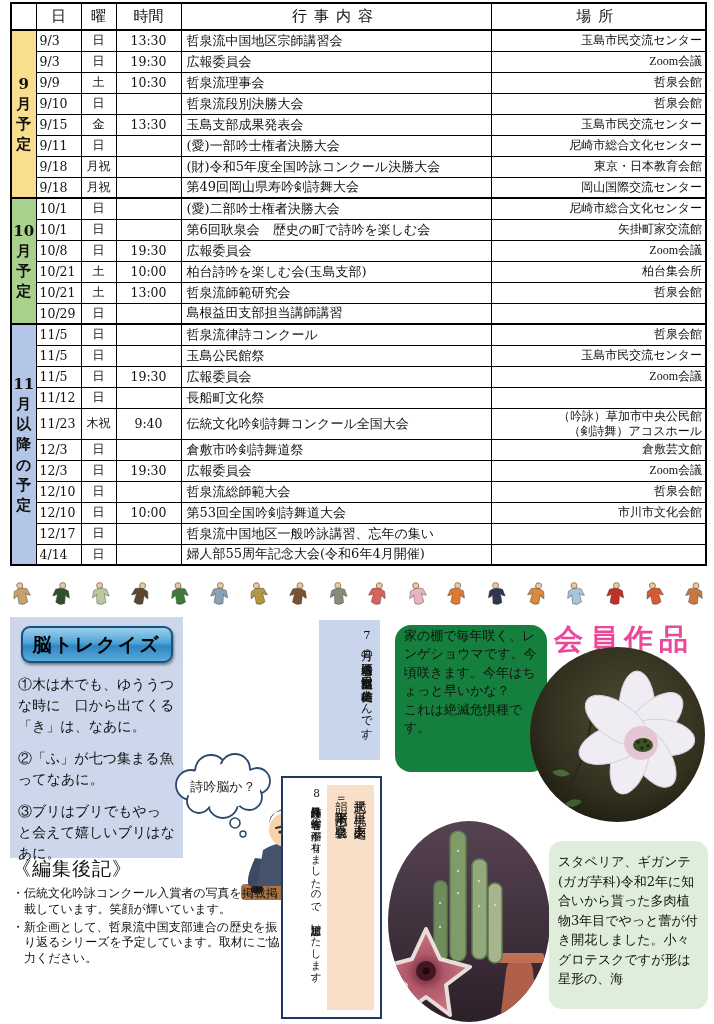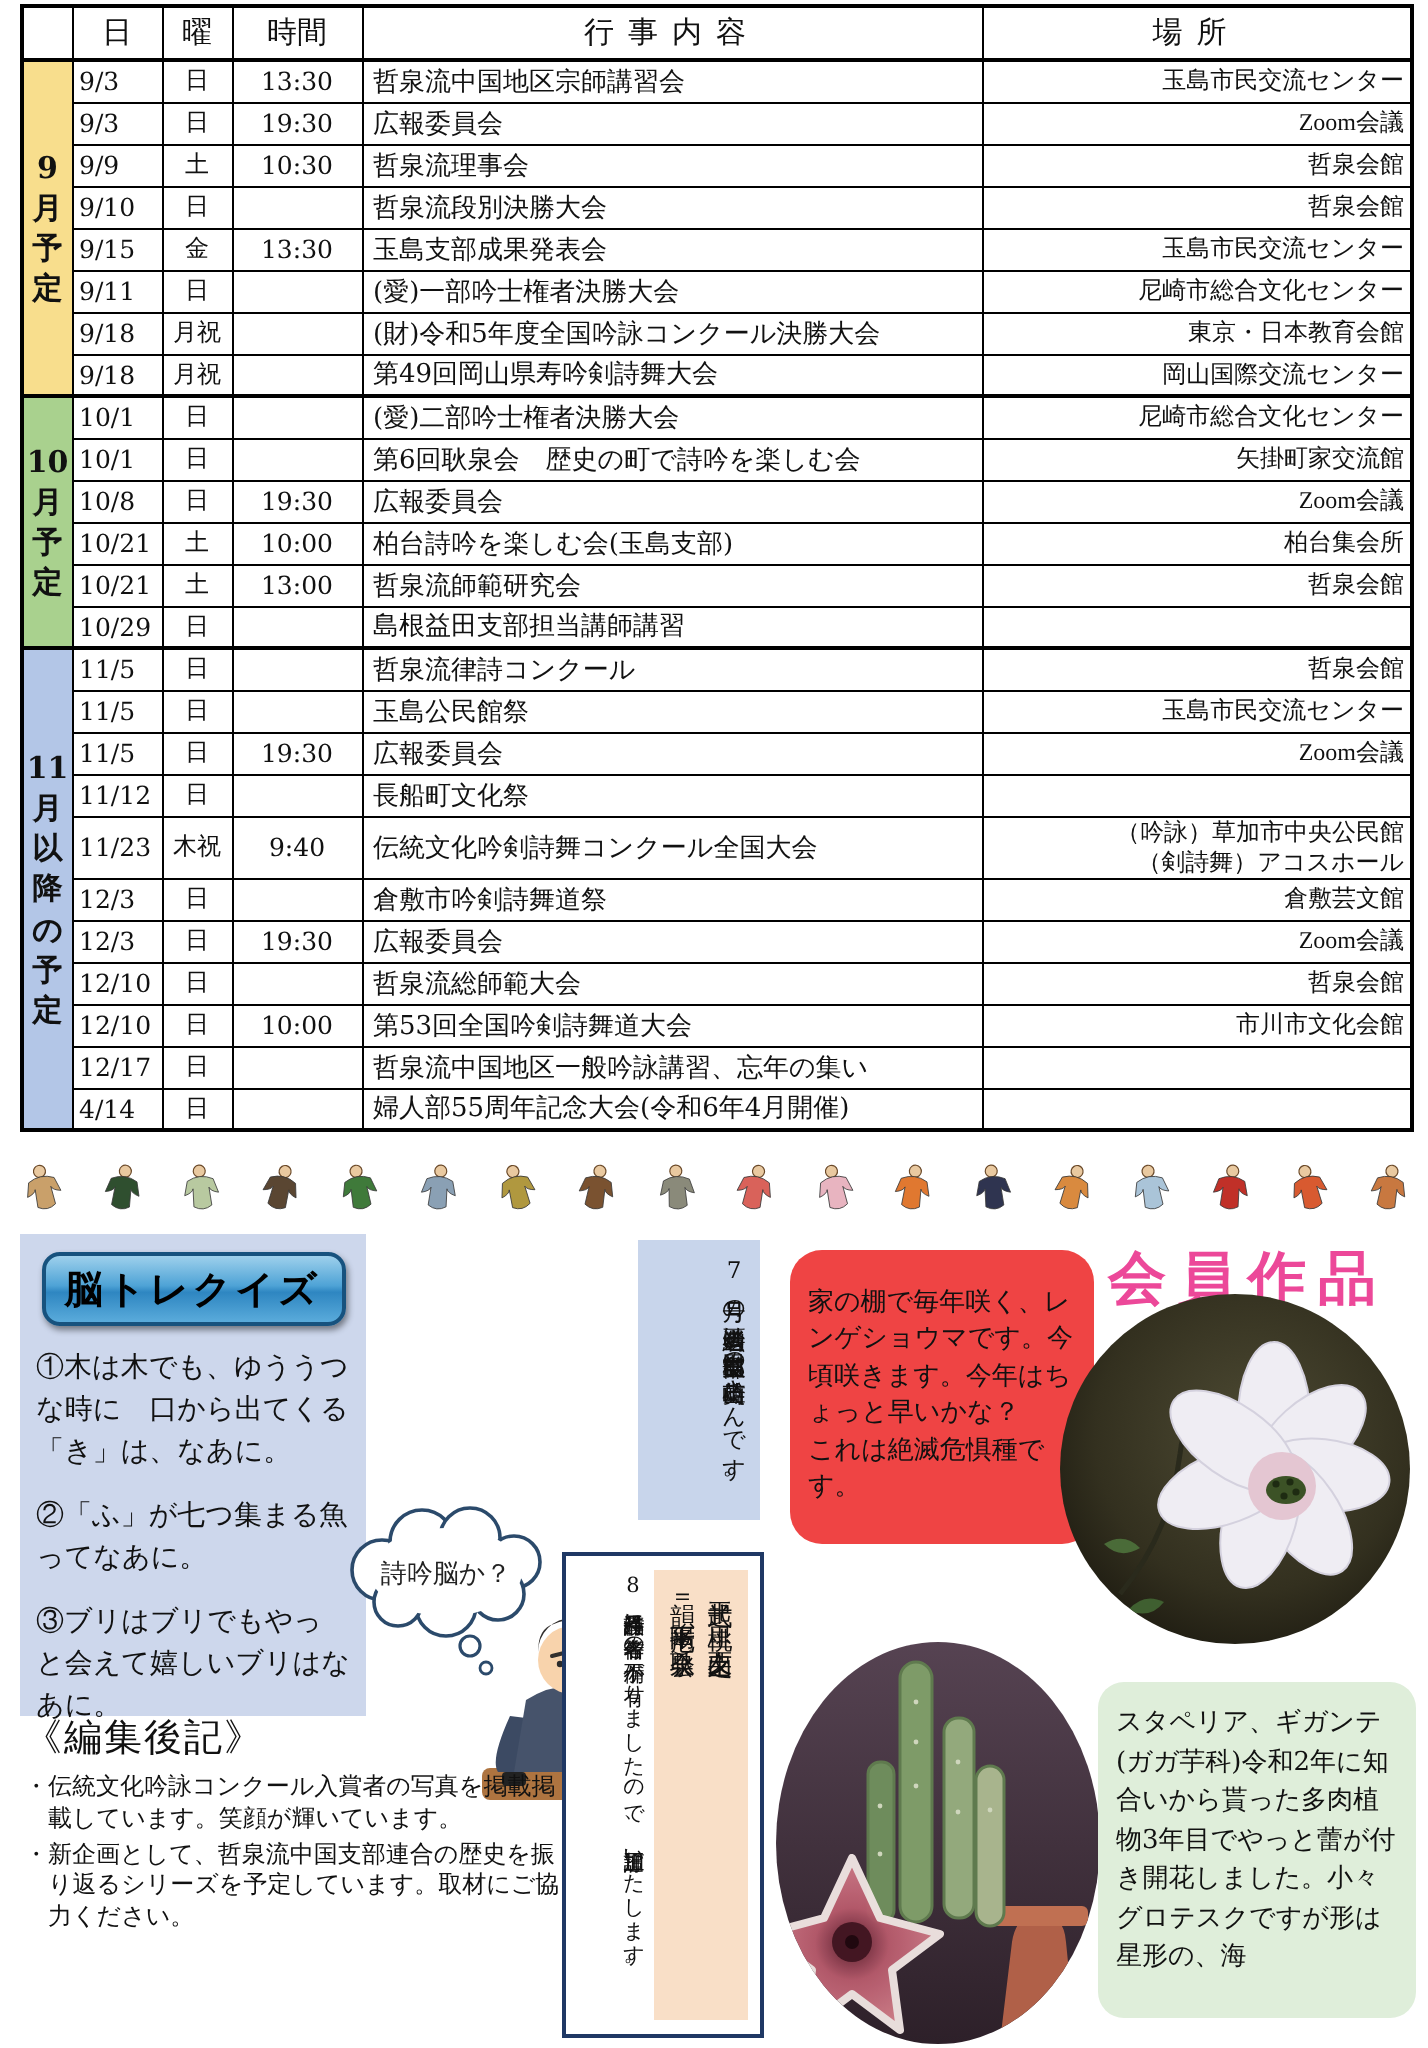--- a/index.html
+++ b/index.html
@@ -37,21 +37,21 @@
 
   
   .ans-box { position:absolute; left:195px; top:620px; width:117px; height:114px; background:#D9E8D2; padding:7px 0 0 12px; font-size:12px; line-height:1.3; }
 
   
   .vert { writing-mode:vertical-rl; text-orientation:upright; }
   .winner-box { position:absolute; left:319px; top:620px; width:61px; height:140px; background:#C8D5EB; padding:8px 6px; font-size:11.5px; line-height:1.35; }
 
   
   .member-title { position:absolute; left:538px; top:620px; width:172px; text-align:center; font-size:29px; font-weight:bold; color:#ec4899; letter-spacing:6px; font-family:"DejaVu Sans","Liberation Sans",sans-serif; }
-  .yellow-box { position:absolute; left:395px; top:625px; width:152px; height:147px; background:#ef4444; border-radius:16px; padding:18px 9px; font-size:13px; line-height:1.42; white-space:pre-line; }
+  .yellow-box { position:absolute; left:395px; top:625px; width:152px; height:147px; background:#15803d; border-radius:16px; padding:2px 9px; font-size:13px; line-height:1.42; white-space:pre-line; }
   .flower-photo { position:absolute; left:530px; top:647px; width:175px; height:175px; border-radius:50%; overflow:hidden; }
   .cactus-photo { position:absolute; left:388px; top:821px; width:162px; height:201px; border-radius:50%; overflow:hidden; }
   .stapelia-box { position:absolute; left:549px; top:841px; width:159px; height:168px; background:#DFEEDA; border-radius:13px; padding:11px 9px; font-size:13px; line-height:1.5; }
 
   
   .bubble { position:absolute; left:167px; top:749px; width:112px; height:92px; }
   .writer { position:absolute; left:235px; top:798px; width:102px; height:112px; }
 
   
   .poem-box { position:absolute; left:281px; top:776px; width:101px; height:243px; background:#fff; border:2px solid #1F3864; padding:7px 6px; display:flex; justify-content:flex-end; }

